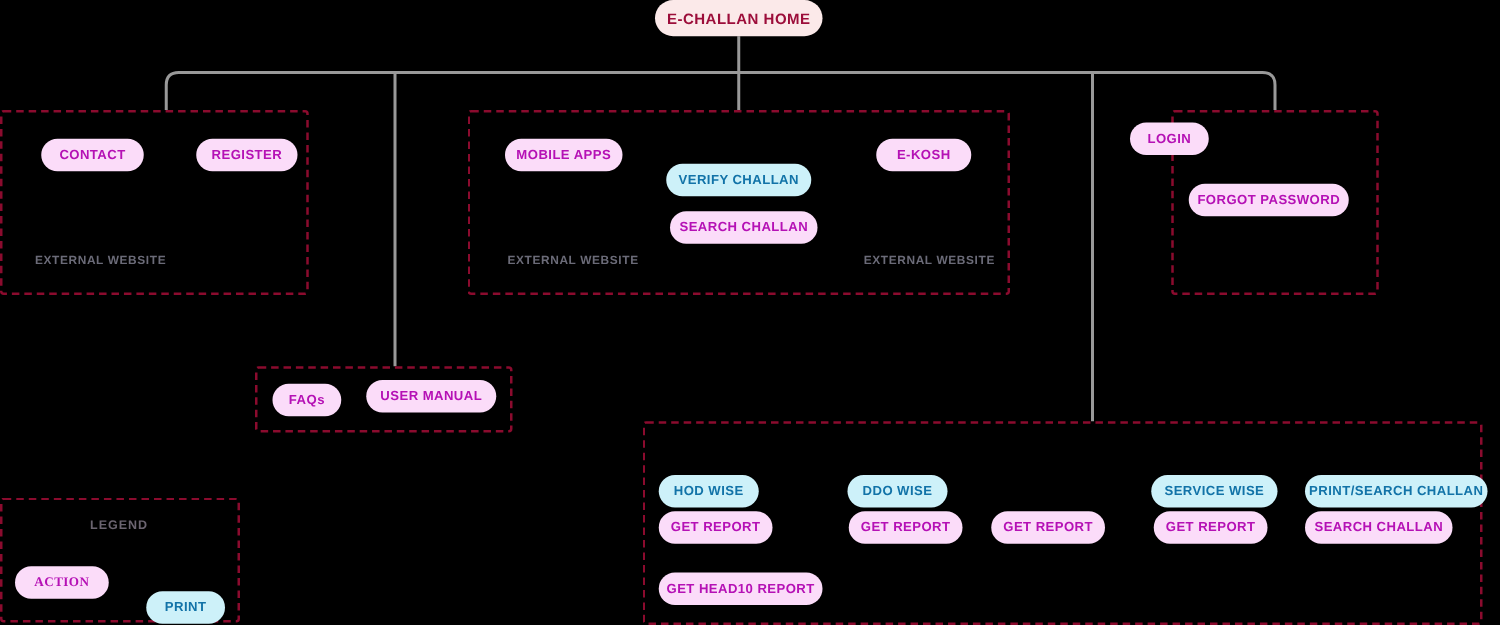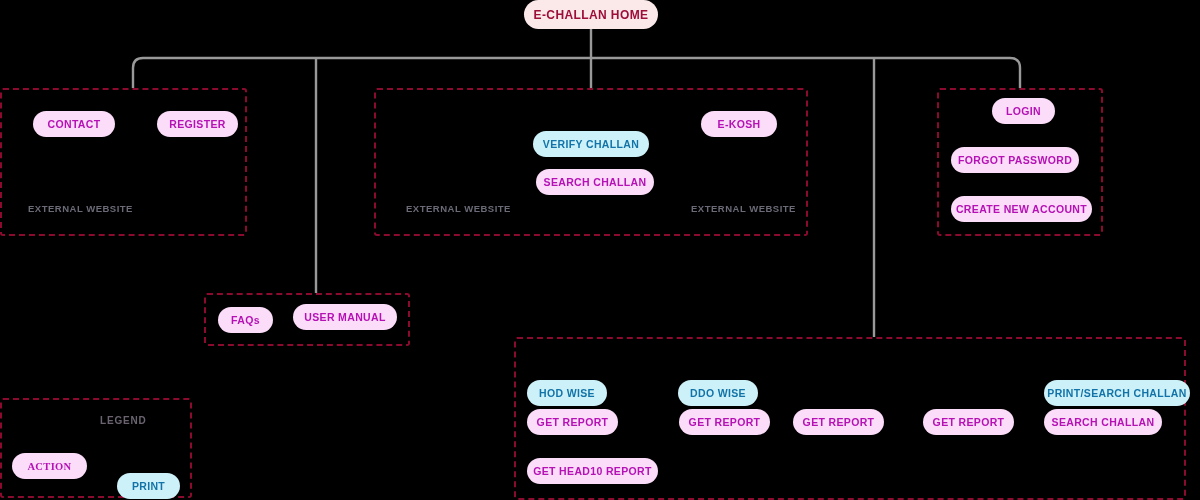--- a/index.html
+++ b/index.html
@@ -40,46 +40,47 @@
   </svg>
 
   <div class="home">E-CHALLAN HOME</div>
 
   <div class="group" style="left:0px;top:88px;width:247px;height:148px;"></div>
   <div class="node action" style="left:33px;top:111px;width:82px;">CONTACT</div>
   <div class="node action" style="left:157px;top:111px;width:81px;">REGISTER</div>
   <div class="ext-label" style="left:28px;top:203px;">EXTERNAL WEBSITE</div>
 
   <div class="group" style="left:374px;top:88px;width:434px;height:148px;"></div>
+  <div class="node action" style="left:404px;top:111px;width:94px;">MOBILE APPS</div>
   <div class="node page" style="left:533px;top:111px;width:116px;">VERIFY CHALLAN</div>
   <div class="node action" style="left:701px;top:111px;width:76px;">E-KOSH</div>
   <div class="node action" style="left:536px;top:169px;width:118px;">SEARCH CHALLAN</div>
   <div class="ext-label" style="left:406px;top:203px;">EXTERNAL WEBSITE</div>
   <div class="ext-label" style="left:691px;top:203px;">EXTERNAL WEBSITE</div>
 
   <div class="group" style="left:937px;top:88px;width:166px;height:148px;"></div>
-  <div class="node action" style="left:992px;top:98px;width:63px;">LOGIN</div>
+  <div class="node action" style="left:904px;top:98px;width:63px;">LOGIN</div>
   <div class="node action" style="left:951px;top:147px;width:128px;">FORGOT PASSWORD</div>
-  <div class="node action" style="left:951px;top:196px;width:141px;">CREATE NEW ACCOUNT</div>
 
   <div class="group" style="left:204px;top:293px;width:206px;height:53px;"></div>
   <div class="node action" style="left:218px;top:307px;width:55px;">FAQs</div>
   <div class="node action" style="left:293px;top:304px;width:104px;">USER MANUAL</div>
 
   <div class="group" style="left:514px;top:337px;width:672px;height:163px;"></div>
   <div class="node page" style="left:527px;top:360px;width:80px;">HOD WISE</div>
   <div class="node page" style="left:678px;top:360px;width:80px;">DDO WISE</div>
+  <div class="node page" style="left:921px;top:360px;width:101px;">SERVICE WISE</div>
   <div class="node page" style="left:1044px;top:360px;width:146px;">PRINT/SEARCH CHALLAN</div>
 
   <div class="node action" style="left:527px;top:409px;width:91px;">GET REPORT</div>
   <div class="node action" style="left:679px;top:409px;width:91px;">GET REPORT</div>
   <div class="node action" style="left:793px;top:409px;width:91px;">GET REPORT</div>
   <div class="node action" style="left:923px;top:409px;width:91px;">GET REPORT</div>
   <div class="node action" style="left:1044px;top:409px;width:118px;">SEARCH CHALLAN</div>
 
   <div class="node action" style="left:527px;top:458px;width:131px;">GET HEAD10 REPORT</div>
 
   <div class="group" style="left:0px;top:398px;width:192px;height:100px;"></div>
-  <div class="legend-title" style="left:72px;top:415px;margin-left:28px;">LEGEND</div>
+  <div class="legend-title" style="left:72px;top:415px;">LEGEND</div>
   <div class="node action" style="left:12px;top:453px;width:75px;font-family:Liberation Serif, serif;">ACTION</div>
   <div class="node page" style="left:117px;top:453px;width:63px;">PRINT</div>
 
 </div>
 
 </body></html>

